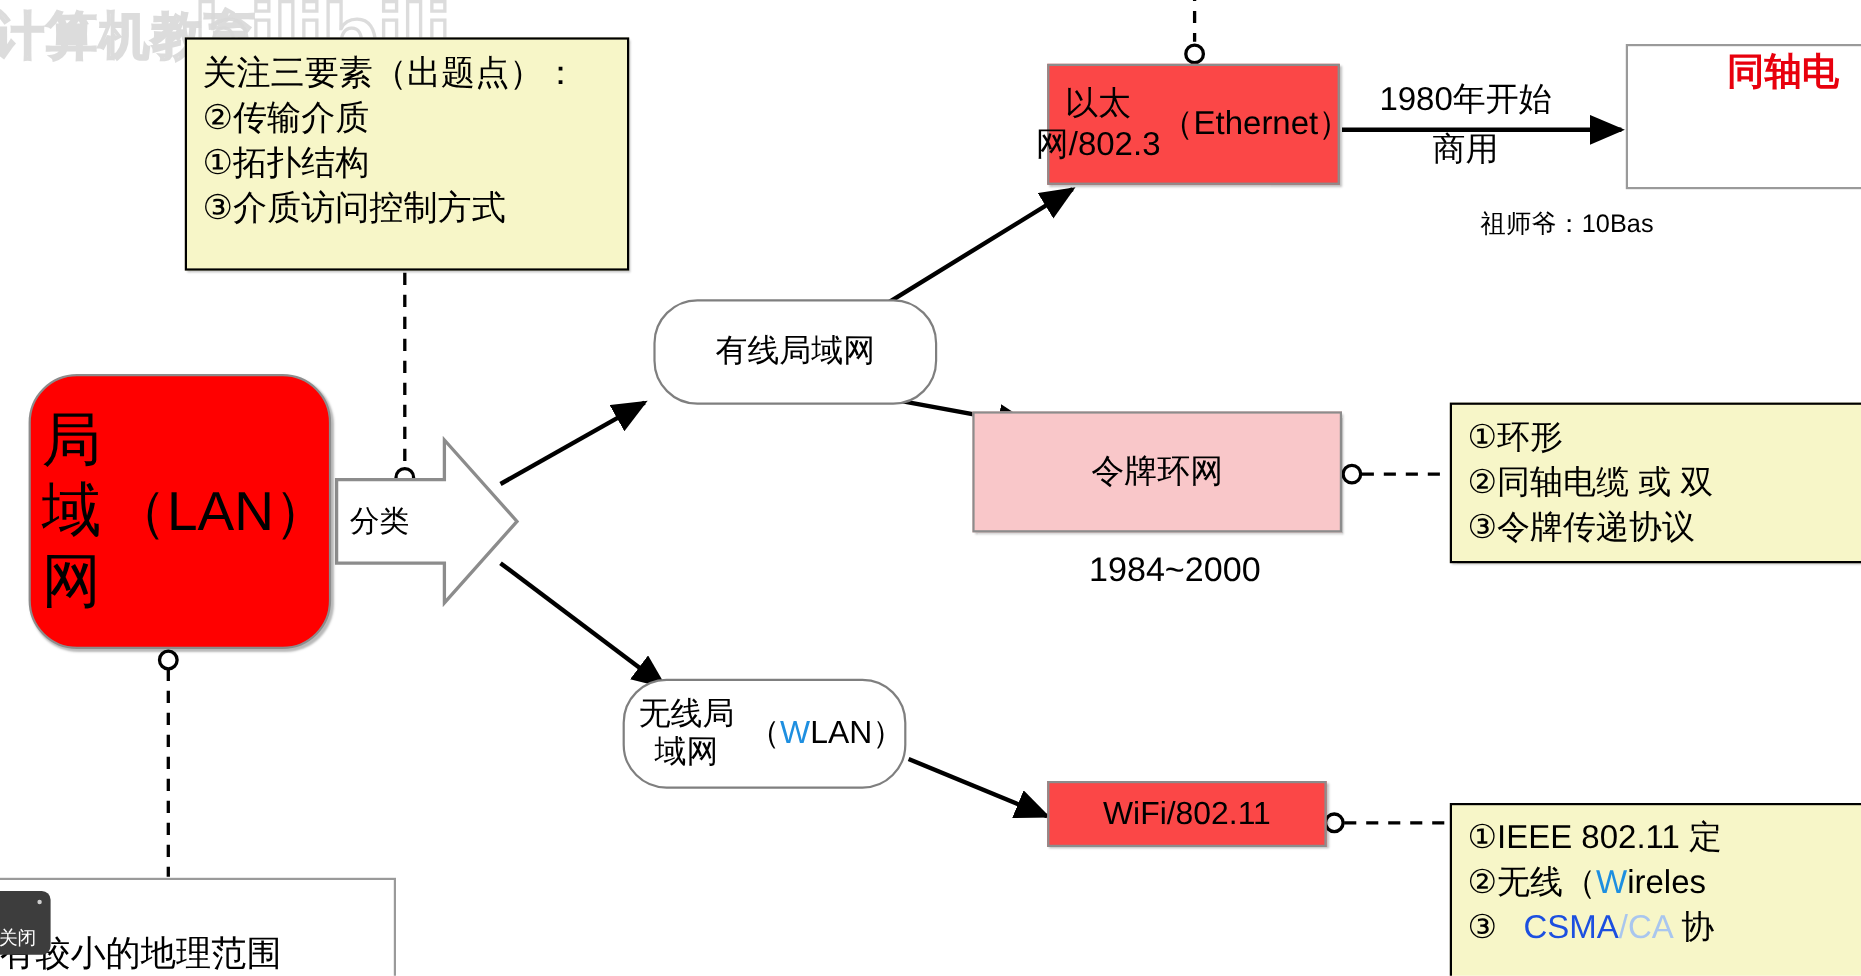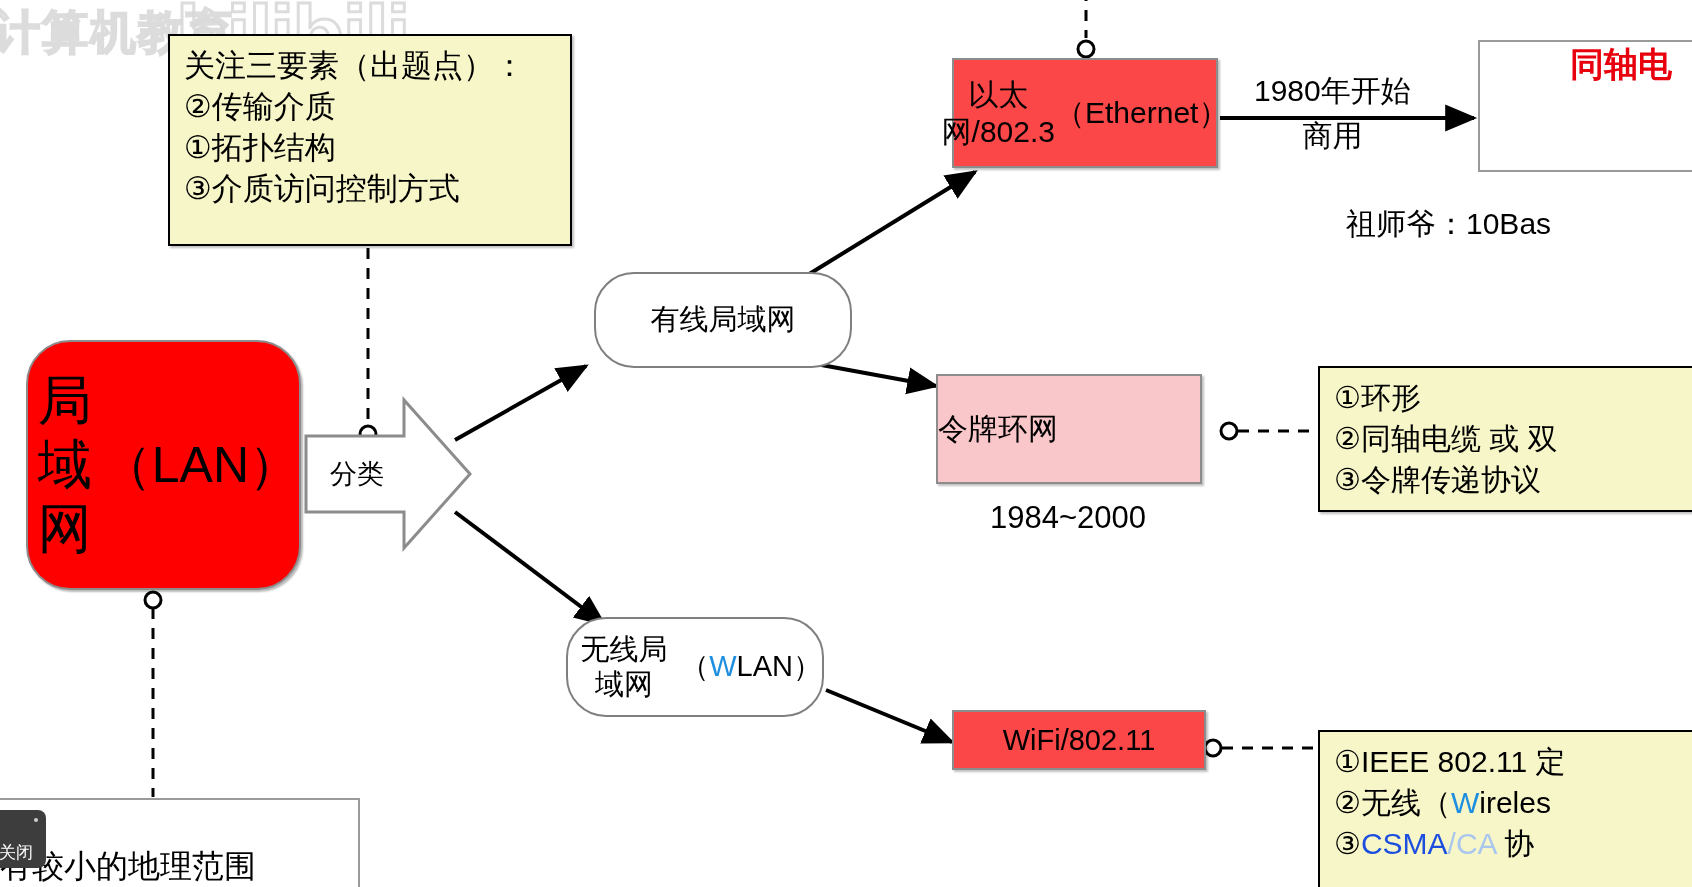--- a/index.html
+++ b/index.html
@@ -19,40 +19,40 @@
   .lan-node{
     left:26px;top:340px;width:275px;height:250px;
     background:#ff0000;border:2px solid #8c8c8c;border-radius:44px;
     box-shadow:2px 2px 2px rgba(0,0,0,.28);
     font-size:54px;line-height:1.18;
   }
   .lan-node .l2{font-size:50px;}
 
   
   .classify{
-    position:absolute;left:306px;top:433px;width:120px;height:82px;margin-left:12px;
+    position:absolute;left:306px;top:433px;width:120px;height:82px;
   }
   .classify .lab{
     position:absolute;left:0;top:0;width:120px;height:82px;
     display:flex;align-items:center;justify-content:flex-start;
     padding-left:12px;box-sizing:border-box;font-size:27px;color:#000;
   }
 
   
   .pill{
     border:2px solid #7f7f7f;border-radius:40px;background:#ffffff;
     font-size:29px;line-height:1.22;
   }
   .wired{left:594px;top:272px;width:258px;height:96px;}
   .wireless{left:566px;top:617px;width:258px;height:100px;}
 
   
   .rect{border:2px solid #8c8c8c;box-shadow:2px 2px 2px rgba(0,0,0,.25);}
   .eth{left:952px;top:58px;width:266px;height:110px;background:#fb4747;font-size:30px;line-height:1.25;}
-  .ring{left:936px;top:374px;width:266px;height:110px;background:#f9c7c9;font-size:30px;line-height:1.25;justify-content:space-between;}
+  .ring{left:884px;top:374px;width:336px;height:110px;background:#f9c7c9;font-size:30px;line-height:1.25;}
   .wifi{left:952px;top:710px;width:254px;height:60px;background:#fb4747;font-size:29px;}
 
   
   .coax{
     left:1478px;top:40px;width:260px;height:132px;background:#ffffff;
     border:2px solid #9a9a9a;font-size:34px;color:#e8000d;font-weight:bold;
     justify-content:center;align-items:flex-start;padding-left:26px;box-sizing:border-box;
   }
 
   
@@ -69,25 +69,25 @@
   
   .note-bottom{
     position:absolute;left:-46px;top:798px;width:406px;height:140px;
     background:#ffffff;border:2px solid #9a9a9a;box-sizing:border-box;
     padding:6px 12px;font-size:32px;line-height:1.26;color:#000;white-space:nowrap;
   }
 
   
   .lbl{position:absolute;color:#000;white-space:nowrap;}
   .lbl-1980{left:1254px;top:68px;font-size:30px;line-height:1.5;text-align:center;}
-  .lbl-zushi{left:1346px;top:204px;font-size:30px;}
+  .lbl-zushi{left:1346px;top:188px;font-size:23px;}
   .lbl-years{left:990px;top:500px;font-size:31px;}
 
   .blue{color:#1e8fe0;}
-  .blue2{color:#1c4fe0;}
+  .blue2{color:#1c4fe0;margin-left:24px;}
   .grayblue{color:#a9c6ee;}
 
   
   .wm-text{
     position:absolute;left:-6px;top:2px;font-size:46px;font-weight:bold;
     color:rgba(255,255,255,0.0);
     text-shadow:0 0 0 #fff;
     -webkit-text-stroke:2px rgba(214,214,214,.85);
     letter-spacing:2px;white-space:nowrap;
   }

